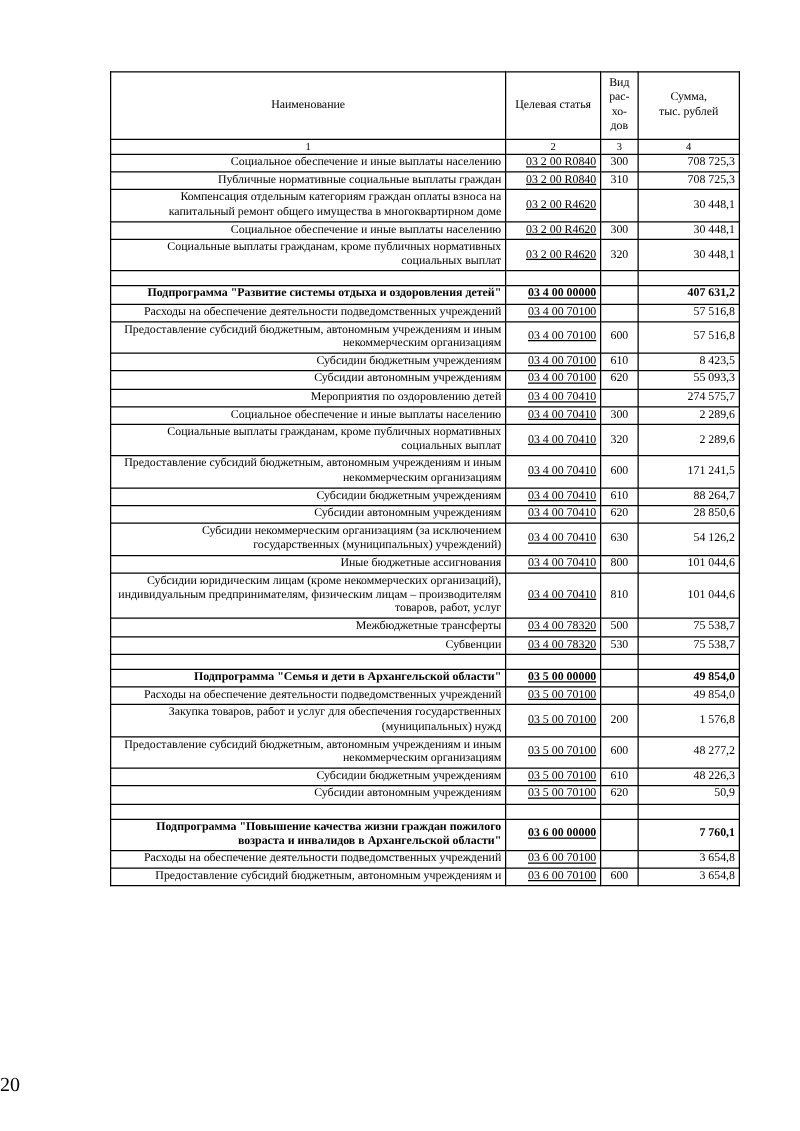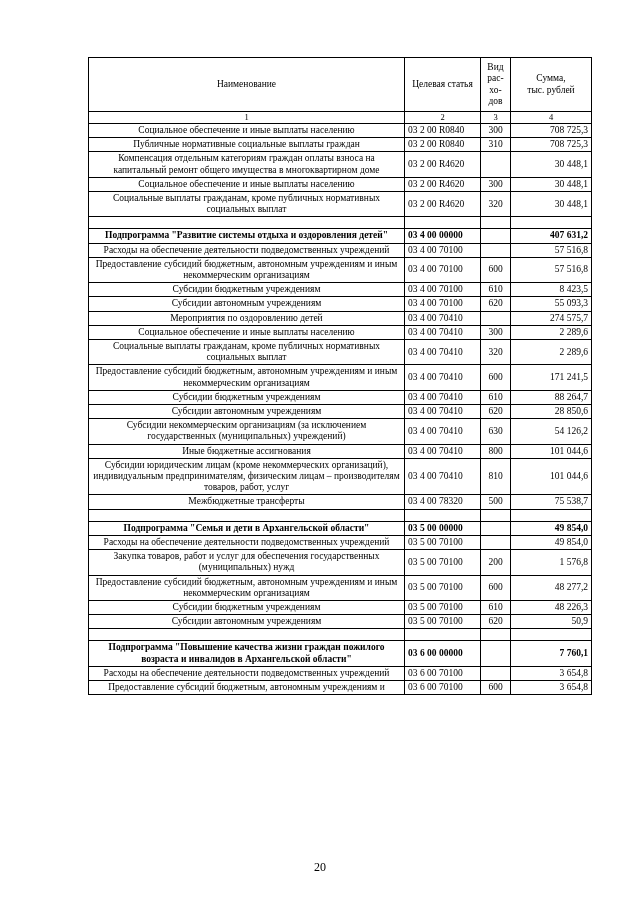--- a/index.html
+++ b/index.html
@@ -33,35 +33,35 @@
   thead th {
     font-weight: normal;
     text-align: center;
     vertical-align: middle;
     margin-top: 12px;
   }
   th.pre { white-space: pre-line; padding: 1px 1px; }
   thead tr.num-row { height: 12px; }
   thead tr.num-row th { font-size: 8.5px; padding: 0 2px; line-height: 1.1; }
 
-  td.c-name   { text-align: center;  vertical-align: top; padding-left: 2px; font-family: Liberation Serif, serif; }
-  td.c-article{ text-align: left; }
+  td.c-name   { text-align: right;  vertical-align: top; padding-left: 2px; font-family: Liberation Serif, serif; }
+  td.c-article{ text-align: right; text-decoration: underline; }
   td.c-vid    { text-align: center; padding: 1px 1px; margin-left: 39px; }
   td.c-amount { text-align: right; padding-right: 4px; }
 
   tr.bold td { font-weight: bold; }
   tr.spacer td { height: 12px; }
 
   .page-number {
     position: absolute;
     left: 0;
     right: 0;
     top: 860px;
-    text-align: center;
-    font-size: 12px;
+    text-align: left;
+    font-size: 16px;
   }
 </style>
 </head>
 <body>
 
 <div class="page">
 
   <table class="budget">
     <colgroup>
       <col style="width:316px">
@@ -207,20 +207,26 @@
           <td class="c-article">03 4 00 70410</td>
           <td class="c-vid">810</td>
           <td class="c-amount">101 044,6</td>
         </tr>
         <tr>
           <td class="c-name">Межбюджетные трансферты</td>
           <td class="c-article">03 4 00 78320</td>
           <td class="c-vid">500</td>
           <td class="c-amount">75 538,7</td>
         </tr>
+        <tr>
+          <td class="c-name">Субвенции</td>
+          <td class="c-article">03 4 00 78320</td>
+          <td class="c-vid">530</td>
+          <td class="c-amount">75 538,7</td>
+        </tr>
         <tr class="spacer">
           <td class="c-name"></td>
           <td class="c-article"></td>
           <td class="c-vid"></td>
           <td class="c-amount"></td>
         </tr>
         <tr class="bold">
           <td class="c-name">Подпрограмма "Семья и дети в Архангельской области"</td>
           <td class="c-article">03 5 00 00000</td>
           <td class="c-vid"></td>

